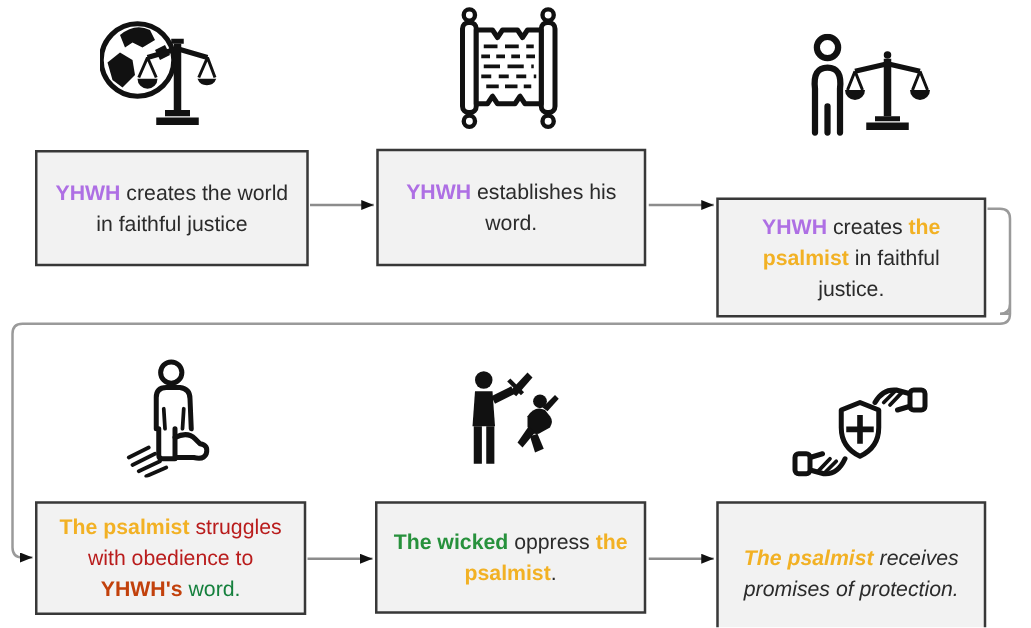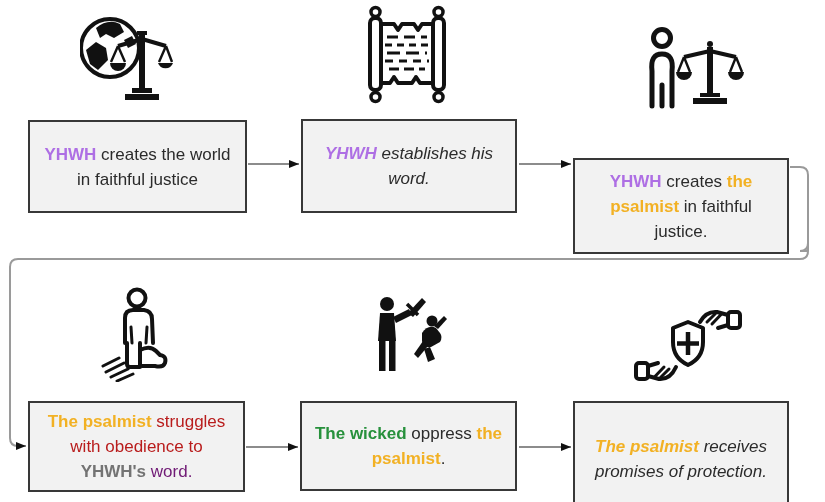--- a/index.html
+++ b/index.html
@@ -126,30 +126,30 @@
       <path d="M 44,61 Q 38,74 27,73 L 16,70 Q 12,69 13,65 L 16,60 L 26,57" fill="none" stroke="#111" stroke-width="4" stroke-linecap="round" stroke-linejoin="round"></path>
       <path d="M 27,73 L 37,63 M 22,71.5 L 32,61" stroke="#111" stroke-width="3" stroke-linecap="round" fill="none"></path>
       <rect x="4" y="57" width="12" height="16" rx="3" fill="#fff" stroke="#111" stroke-width="4"></rect>
     </svg>
   </div>
 
   <div class="flow-box" style="left:28px; top:120px; width:219px; height:93px;">
     <p><span class="bold" style="color: rgb(174, 111, 228);">YHWH</span><span style="color: rgb(43, 43, 43);"> creates the world in faithful justice</span></p>
   </div>
 
-  <div class="flow-box" style="left:301px; top:119px; width:216px; height:94px;font-style:italic;">
+  <div class="flow-box" style="left:301px; top:119px; width:216px; height:94px;">
     <p><span class="bold" style="color: rgb(174, 111, 228);">YHWH</span><span style="color: rgb(43, 43, 43);"> establishes his word.</span></p>
   </div>
 
   <div class="flow-box" style="left:573px; top:118px; width:216px; height:96px;margin-top:40px;">
     <p><span class="bold" style="color: rgb(174, 111, 228);">YHWH</span><span style="color: rgb(43, 43, 43);"> creates </span><span class="bold" style="color: rgb(242, 177, 36);">the psalmist</span><span style="color: rgb(43, 43, 43);"> in faithful justice.</span></p>
   </div>
 
   <div class="flow-box" style="left:28px; top:401px; width:217px; height:91px;">
-    <p><span class="bold" style="color: rgb(242, 177, 36);">The psalmist</span><span style="color: #b91c1c;"> struggles with obedience to </span><span class="bold" style="color: #737373;">YHWH's</span><span style="color: #701a75;"> word.</span></p>
+    <p><span class="bold" style="color: rgb(242, 177, 36);">The psalmist</span><span style="color: #b91c1c;"> struggles with obedience to </span><span class="bold" style="color: #c2410c;">YHWH's</span><span style="color: #15803d;"> word.</span></p>
   </div>
 
   <div class="flow-box" style="left:300px; top:401px; width:217px; height:90px;">
     <p><span class="bold" style="color: rgb(39, 145, 60);">The wicked</span><span style="color: rgb(43, 43, 43); text-align: center;"> oppress </span><span class="bold" style="color: rgb(242, 177, 36);">the psalmist</span><span style="color: rgb(43, 43, 43);">.</span></p>
   </div>
 
   <div class="flow-box" style="left:573px; top:401px; width:216px; height:116px;font-style:italic;">
     <p><span class="bold" style="color: rgb(242, 177, 36);">The psalmist</span><span style="color: rgb(43, 43, 43);"> receives promises of protection.</span></p>
   </div>
 

